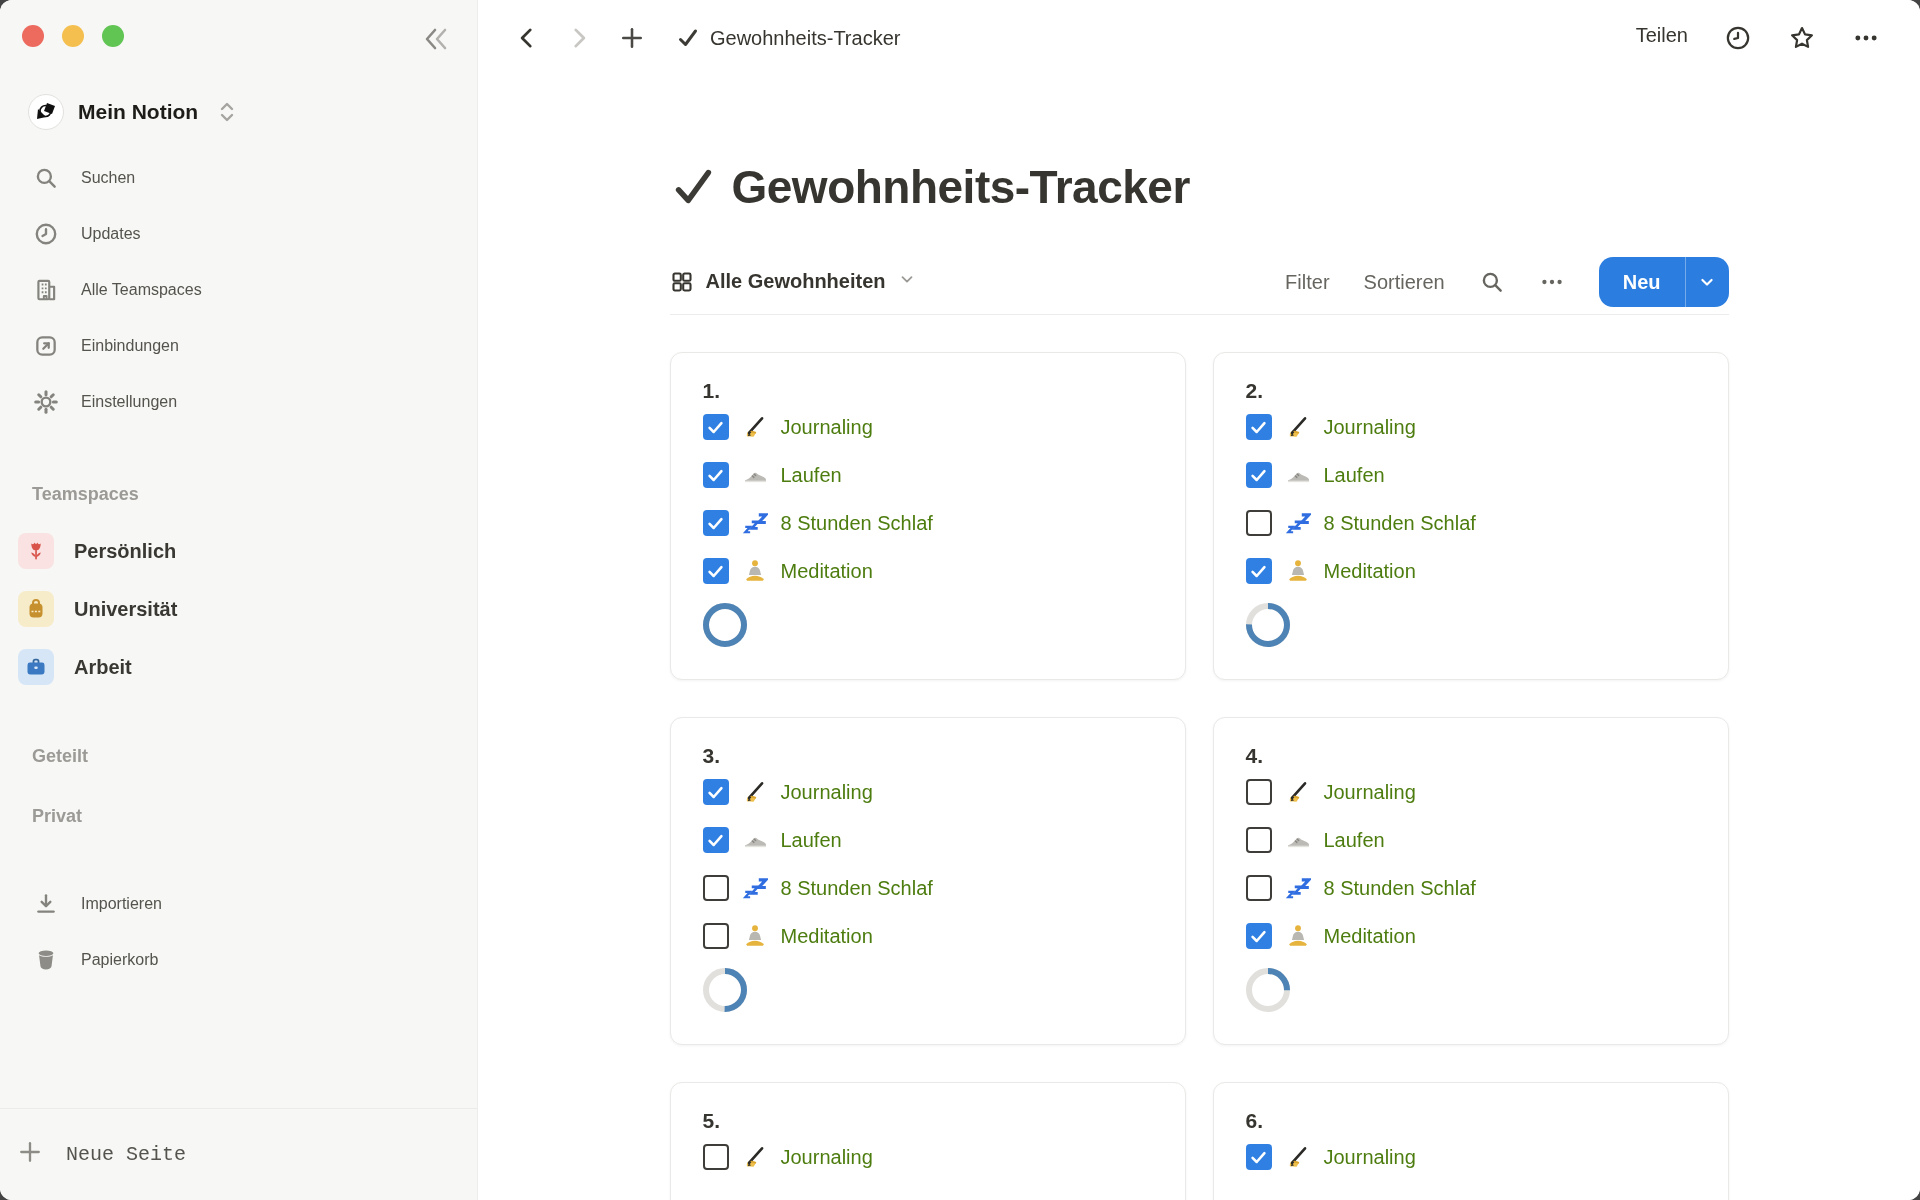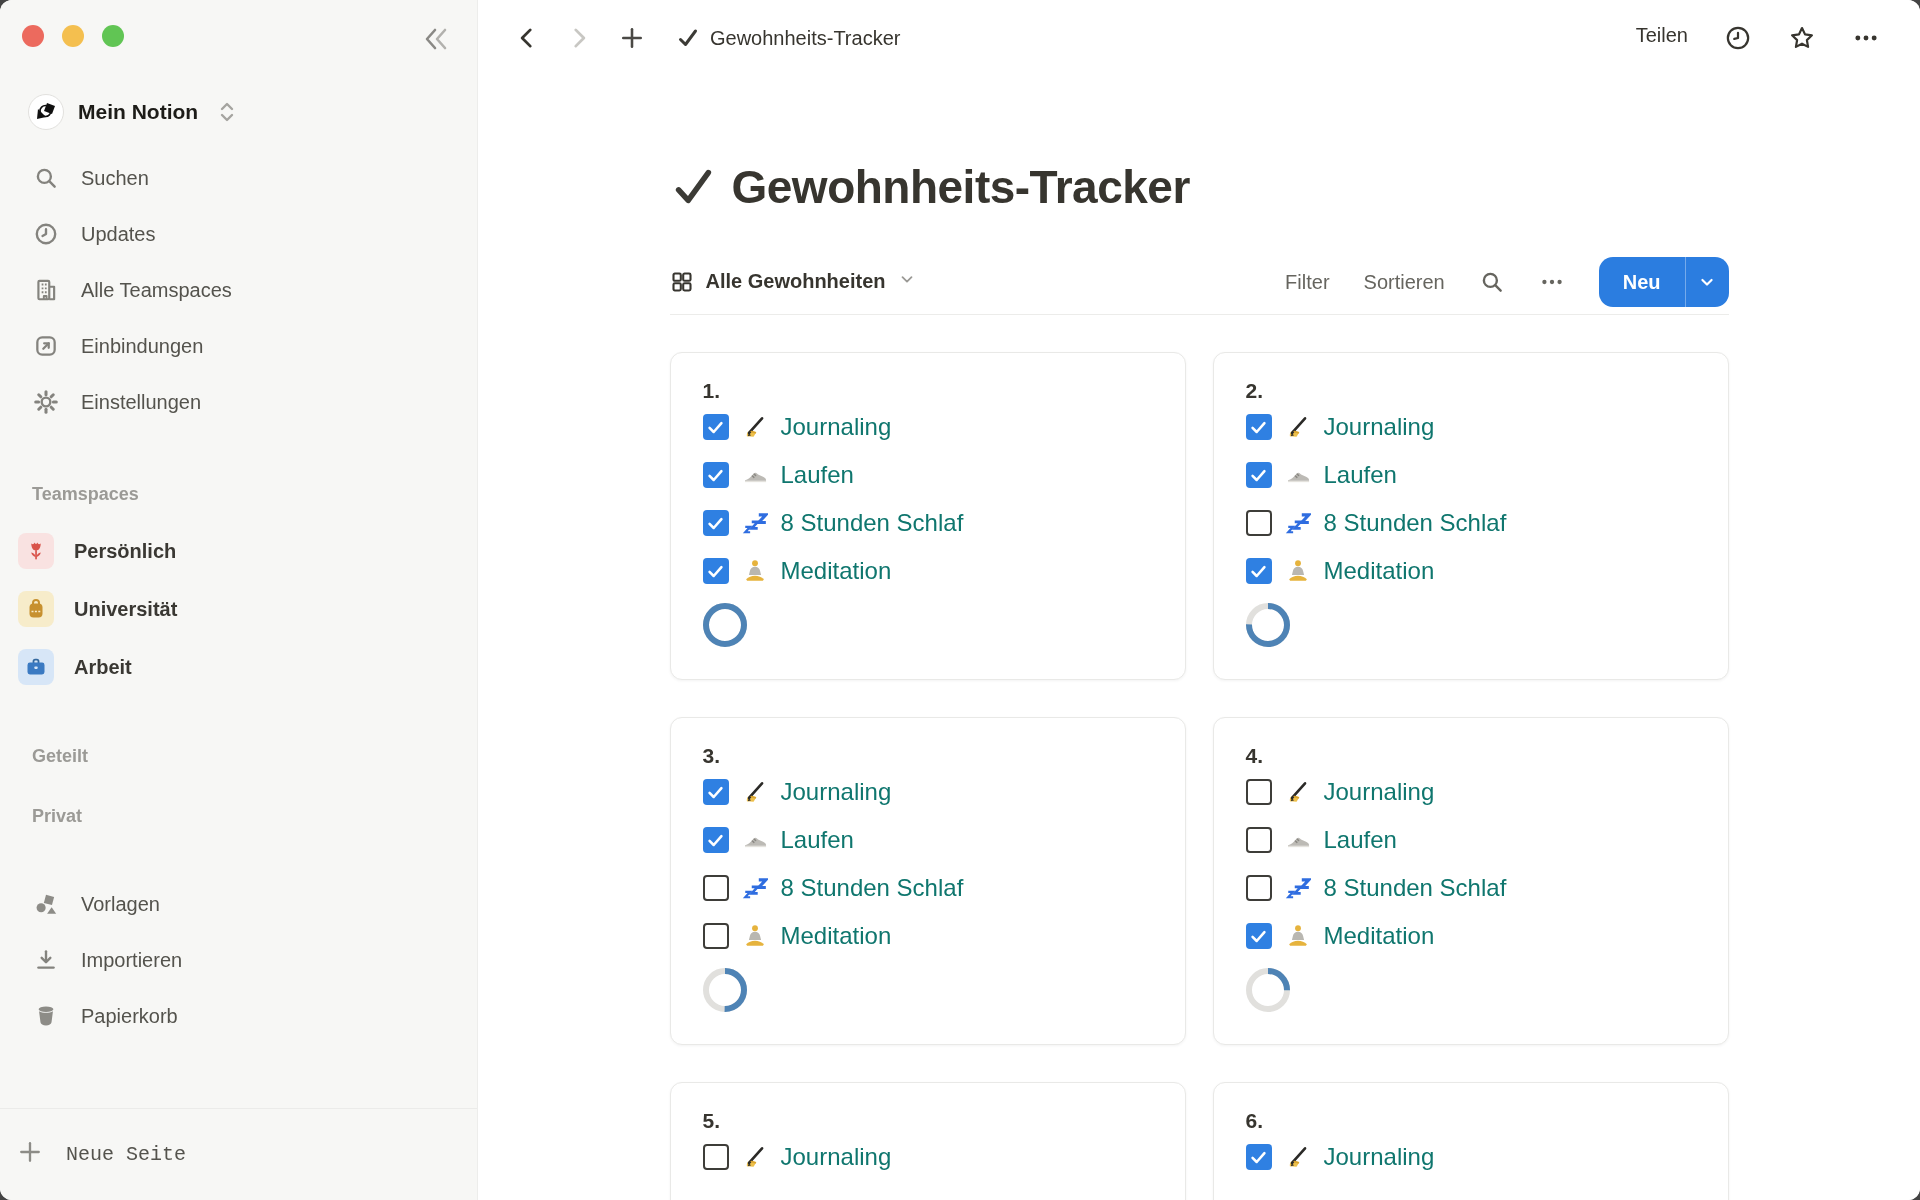--- a/index.html
+++ b/index.html
@@ -13,21 +13,21 @@
   .dot { width:22px; height:22px; border-radius:50%; display:inline-block; }
   .dot.red { background:#ec6a5e; } .dot.yellow { background:#f4bf4f; } .dot.green { background:#61c554; }
   .collapse { position:absolute; top:22px; right:22px; width:38px; height:34px; background:none; border:none; cursor:pointer; display:flex; align-items:center; justify-content:center; }
   .workspace { margin:88px 0 0 28px; height:48px; display:flex; align-items:center; gap:14px; cursor:pointer; }
   .ws-avatar { width:36px; height:36px; border-radius:50%; background:#fff; border:1px solid #e2e1de; display:flex; align-items:center; justify-content:center; }
   .ws-name { font-size:21px; font-weight:700; color:#1d1c18; }
   .ws-caret { margin-left:4px; display:flex; }
   .nav { margin-top:14px; }
   .nav-item { height:56px; display:flex; align-items:center; gap:22px; padding-left:32px; cursor:pointer; }
   .nav-item .icon { width:27px; height:27px; display:flex; align-items:center; justify-content:center; flex:none; }
-  .nav-label { font-size:20px; font-weight:500; color:#54534d; }
+  .nav-label { font-size:16px; font-weight:500; color:#54534d; }
   .section-label { font-size:18px; font-weight:600; color:#9b9a96; padding-left:32px; height:24px; line-height:24px; }
   .lbl-teamspaces { margin-top:52px; }
   .ts-list { margin-top:16px; }
   .ts-item { height:58px; display:flex; align-items:center; gap:20px; padding-left:18px; cursor:pointer; }
   .ts-tile { width:36px; height:36px; border-radius:8px; display:flex; align-items:center; justify-content:center; flex:none; }
   .ts-tile.pink { background:#f9e2e1; } .ts-tile.yellow { background:#f7ecca; } .ts-tile.blue { background:#d7e6f7; }
   .ts-label { font-size:20px; font-weight:600; color:#3a3833; }
   .lbl-geteilt { margin-top:48px; }
   .lbl-privat { margin-top:36px; }
   .footer-nav { margin-top:48px; }
@@ -60,21 +60,21 @@
   
   .cards { margin-top:37px; display:grid; grid-template-columns:1fr 1fr; column-gap:27px; row-gap:37px; }
   .card { height:328px; background:#fff; border:1px solid #e9e9e7; border-radius:12px; box-shadow:0 1px 3px rgba(15,15,15,0.05); padding:26px 32px; cursor:pointer; }
   .card-title { font-size:21px; font-weight:700; color:#37352f; }
   .habit-row { height:48px; display:flex; align-items:center; gap:13px; }
   .habit-row:first-of-type { margin-top:8px; }
   .checkbox { width:26px; height:26px; border-radius:4px; flex:none; display:flex; align-items:center; justify-content:center; cursor:pointer; }
   .checkbox.checked { background:#2f80e2; }
   .checkbox.unchecked { background:#fff; border:2px solid #3e3d39; border-radius:4px; }
   .habit-emoji { width:26px; height:26px; display:flex; align-items:center; justify-content:center; flex:none; }
-  .habit-label { font-size:24px; color:#0f766e; }
+  .habit-label { font-size:20px; color:#4d7c0f; }
   .ring { margin-top:8px; display:block; }
 </style>
 </head>
 <body>
 
 <div class="window">
 
   <aside class="sidebar">
     <div class="traffic">
       <span class="dot red"></span>
@@ -198,30 +198,20 @@
           </svg>
         </span>
         <span class="ts-label">Arbeit</span>
       </div>
     </div>
 
     <div class="section-label lbl-geteilt">Geteilt</div>
     <div class="section-label lbl-privat">Privat</div>
 
     <nav class="nav footer-nav">
-      <div class="nav-item">
-        <span class="icon">
-          <svg width="26" height="26" viewBox="0 0 24 24" fill="#8d8c87">
-            <circle cx="7.5" cy="15.5" r="4.2"></circle>
-            <path d="M12 3.5l7.5 2-2 7.5-7.5-2z"></path>
-            <path d="M13 21l4.2-6 4.2 6z"></path>
-          </svg>
-        </span>
-        <span class="nav-label">Vorlagen</span>
-      </div>
       <div class="nav-item">
         <span class="icon">
           <svg width="26" height="26" viewBox="0 0 24 24" fill="none" stroke="#84837e" stroke-width="2.2" stroke-linecap="round" stroke-linejoin="round">
             <line x1="12" y1="4" x2="12" y2="13.5"></line>
             <polyline points="8 10 12 14 16 10"></polyline>
             <line x1="5" y1="19" x2="19" y2="19"></line>
           </svg>
         </span>
         <span class="nav-label">Importieren</span>
       </div>

